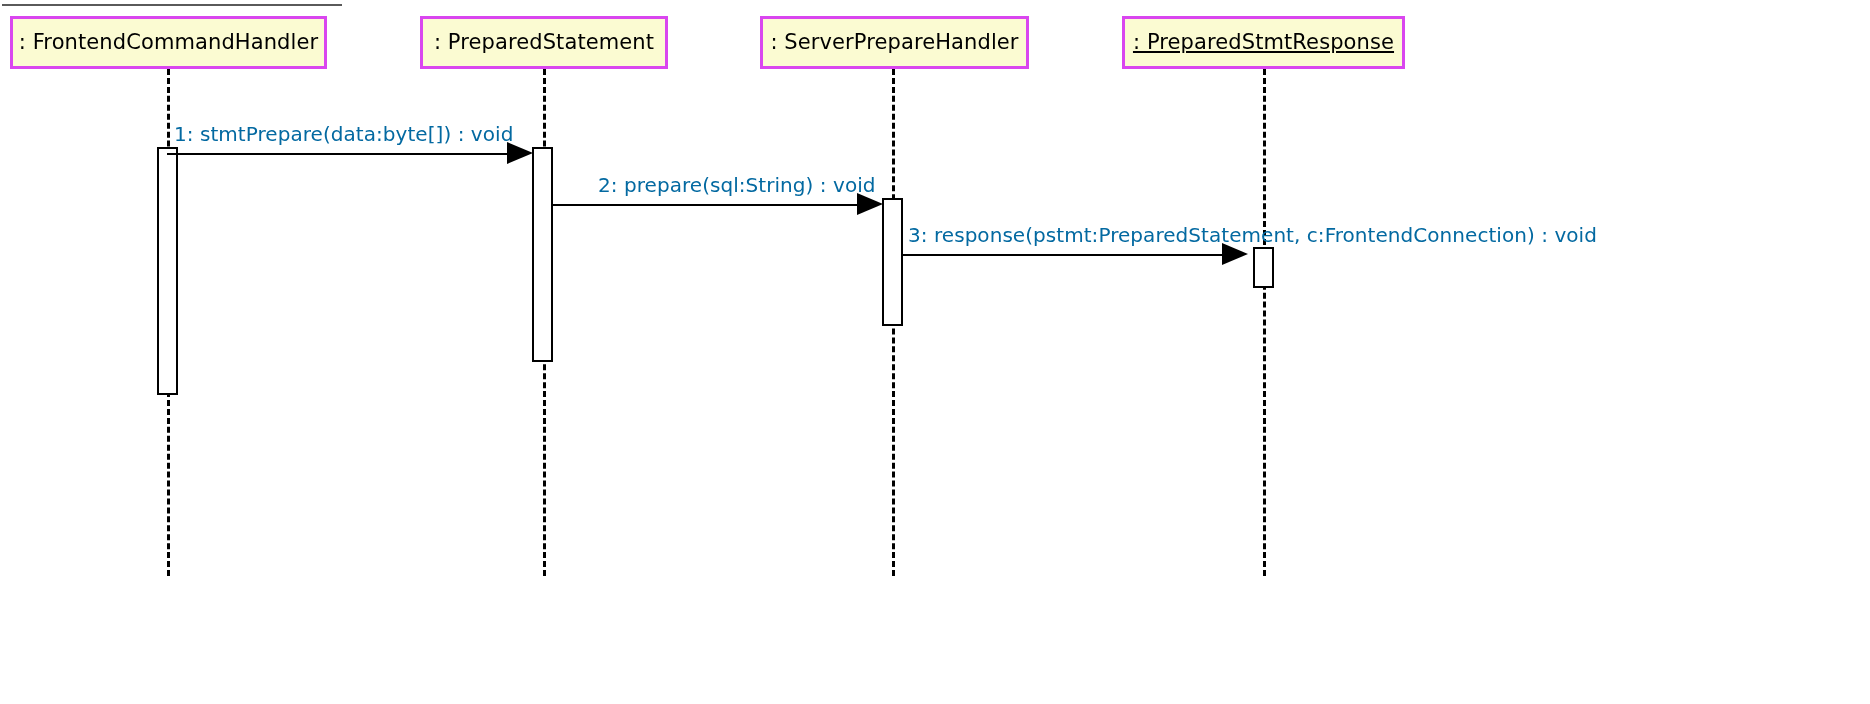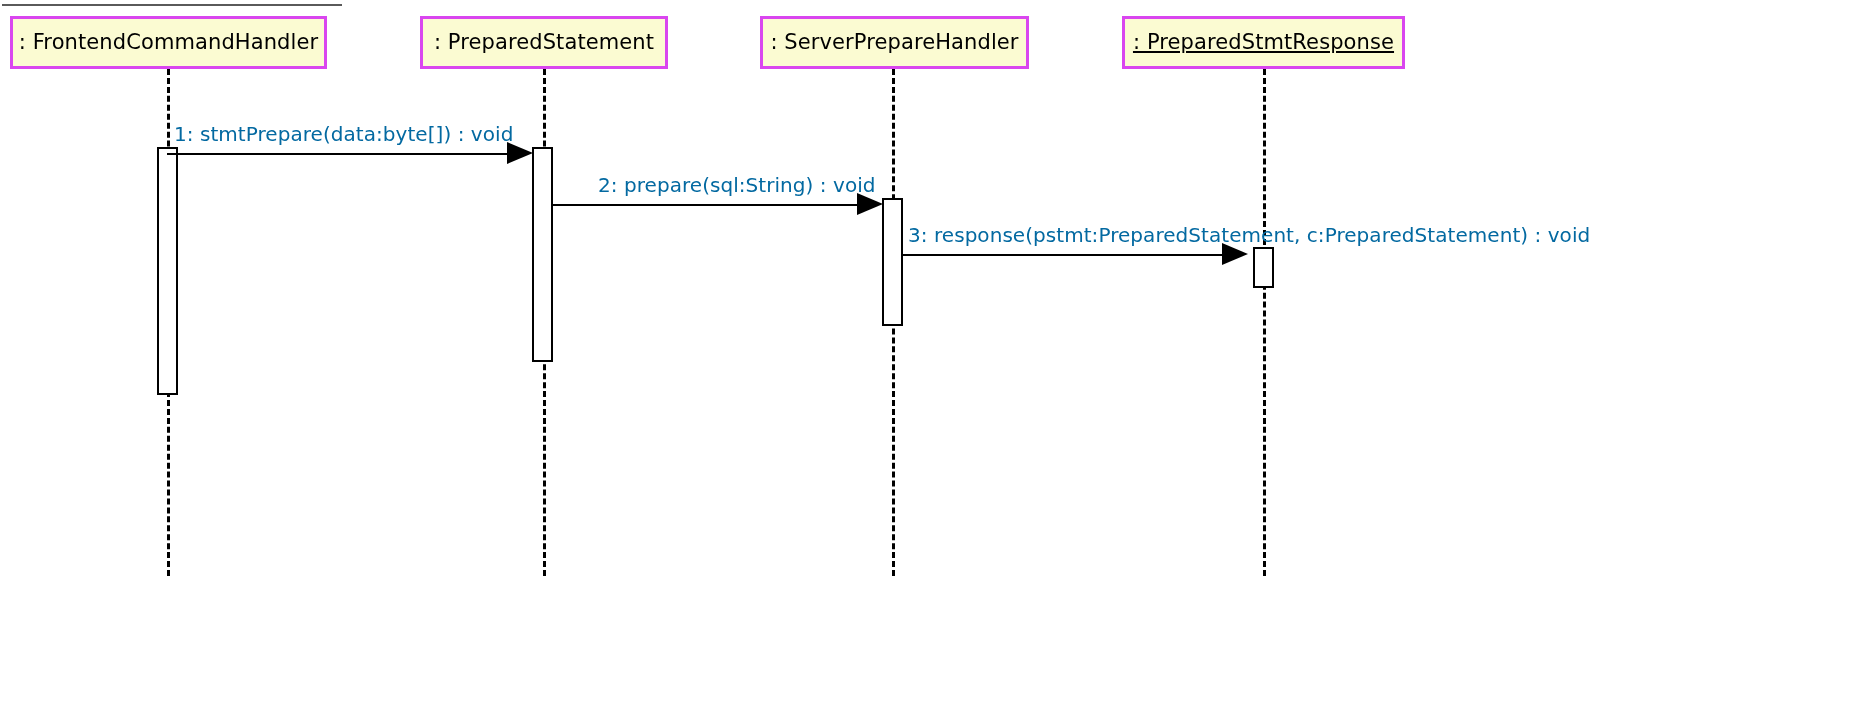--- a/index.html
+++ b/index.html
@@ -120,15 +120,15 @@
     </div>
   <div id="layer-messages">
       <div class="msg-line" style="left: 167px; top: 153px; width: 360px;"></div>
       <div class="msg-arrowhead" style="left: 507px; top: 142px;"></div>
       <div class="msg-label" style="left: 174px; top: 124px;">1: stmtPrepare(data:byte[]) : void</div>
       <div class="msg-line" style="left: 553px; top: 204px; width: 310px;"></div>
       <div class="msg-arrowhead" style="left: 857px; top: 193px;"></div>
       <div class="msg-label" style="left: 550px; top: 175px; margin-left: 48px;">2: prepare(sql:String) : void</div>
       <div class="msg-line" style="left: 903px; top: 254px; width: 325px;"></div>
       <div class="msg-arrowhead" style="left: 1222px; top: 243px;"></div>
-      <div class="msg-label" style="left: 908px; top: 225px;">3: response(pstmt:PreparedStatement, c:PreparedStatement) : void</div>
+      <div class="msg-label" style="left: 908px; top: 225px;">3: response(pstmt:PreparedStatement, c:FrontendConnection) : void</div>
     </div>
 </div>
 
 </body></html>

